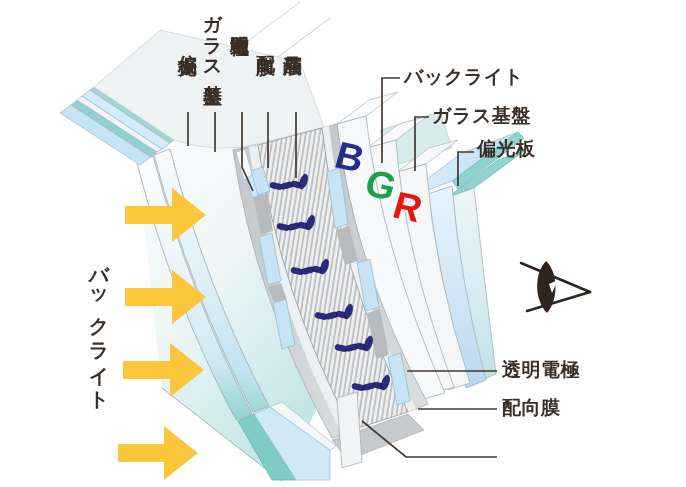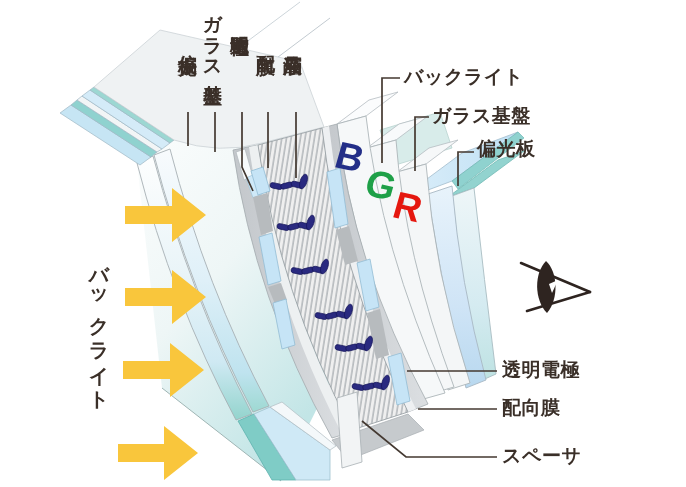--- a/index.html
+++ b/index.html
@@ -182,21 +182,20 @@
 <div class="lbl v" style="left:202px;top:2px">ガラス基盤</div>
 <div class="lbl v" style="left:229px;top:20px">透明電極</div>
 <div class="lbl v" style="left:255px;top:40px">配向膜</div>
 <div class="lbl v" style="left:282px;top:40px">液晶層</div>
 
 <div class="lbl" style="left:404px;top:67px">バックライト</div>
 <div class="lbl" style="left:432px;top:106px">ガラス基盤</div>
 <div class="lbl" style="left:477px;top:139px">偏光板</div>
 <div class="lbl" style="left:502px;top:360px">透明電極</div>
 <div class="lbl" style="left:502px;top:398px">配向膜</div>
-<div class="lbl" style="left:502px;top:446px">スペーサ</div>
 
 <div class="lbl v backlight" style="left:88px;top:253px">バックライト</div>
 
 <div class="cfletter lb" style="left:336px;top:138px">B</div>
 <div class="cfletter lg" style="left:366px;top:166px">G</div>
 <div class="cfletter lr" style="left:394px;top:188px">R</div>
 
 </div>
 
 </body></html>

